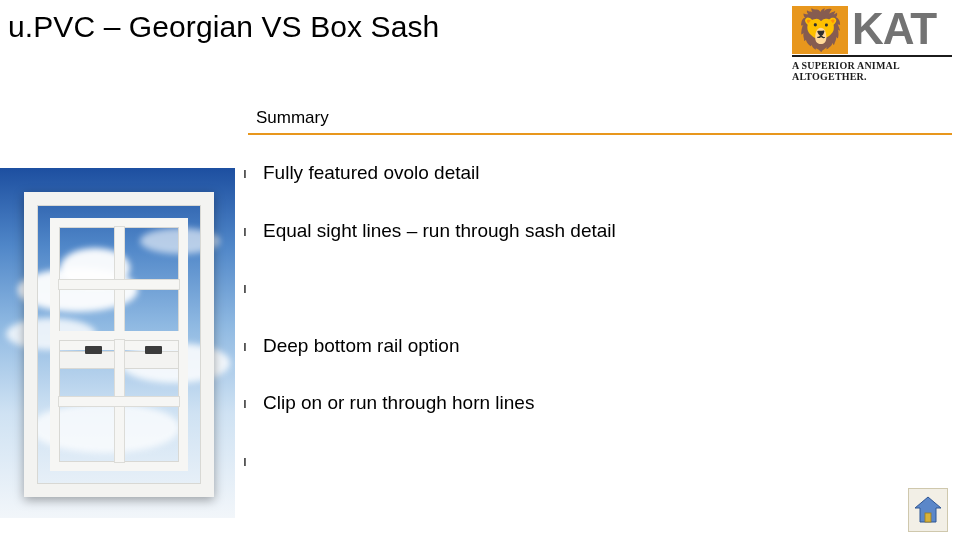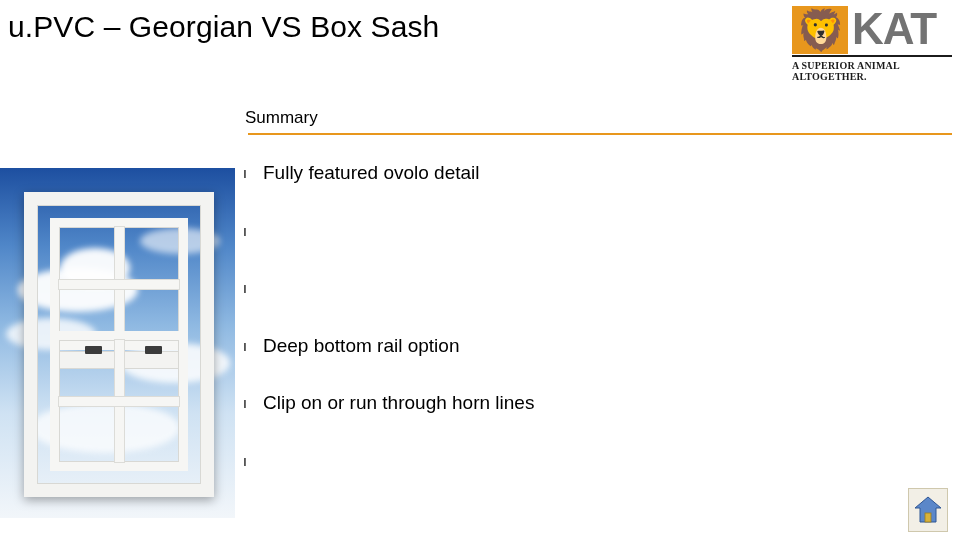--- a/index.html
+++ b/index.html
@@ -89,21 +89,21 @@
     font-size: 10px;
     letter-spacing: 0.2px;
     color: #1b1b1b;
     font-weight: bold;
     margin-top: 3px;
     font-family: Liberation Serif, serif;
   }
   
   .summary-heading {
     position: absolute;
-    left: 245px;
+    left: 256px;
     top: 108px;
     font-size: 17px;
     color: #000000;
   }
   .summary-rule {
     position: absolute;
     left: 248px;
     top: 133px;
     width: 704px;
     height: 2px;
@@ -270,20 +270,21 @@
   <div class="summary-heading">Summary</div>
   <div class="summary-rule"></div>
 
   <div class="bullets">
     <div class="bullet-row">
       <span class="bullet-mark">ı</span>
       <span class="bullet-text">Fully featured ovolo detail</span>
     </div>
     <div class="bullet-row">
       <span class="bullet-mark">ı</span>
+      <span class="bullet-text">Equal sight lines – run through sash detail</span>
     </div>
     <div class="bullet-row">
       <span class="bullet-mark">ı</span>
     </div>
     <div class="bullet-row">
       <span class="bullet-mark">ı</span>
       <span class="bullet-text">Deep bottom rail option</span>
     </div>
     <div class="bullet-row">
       <span class="bullet-mark">ı</span>

